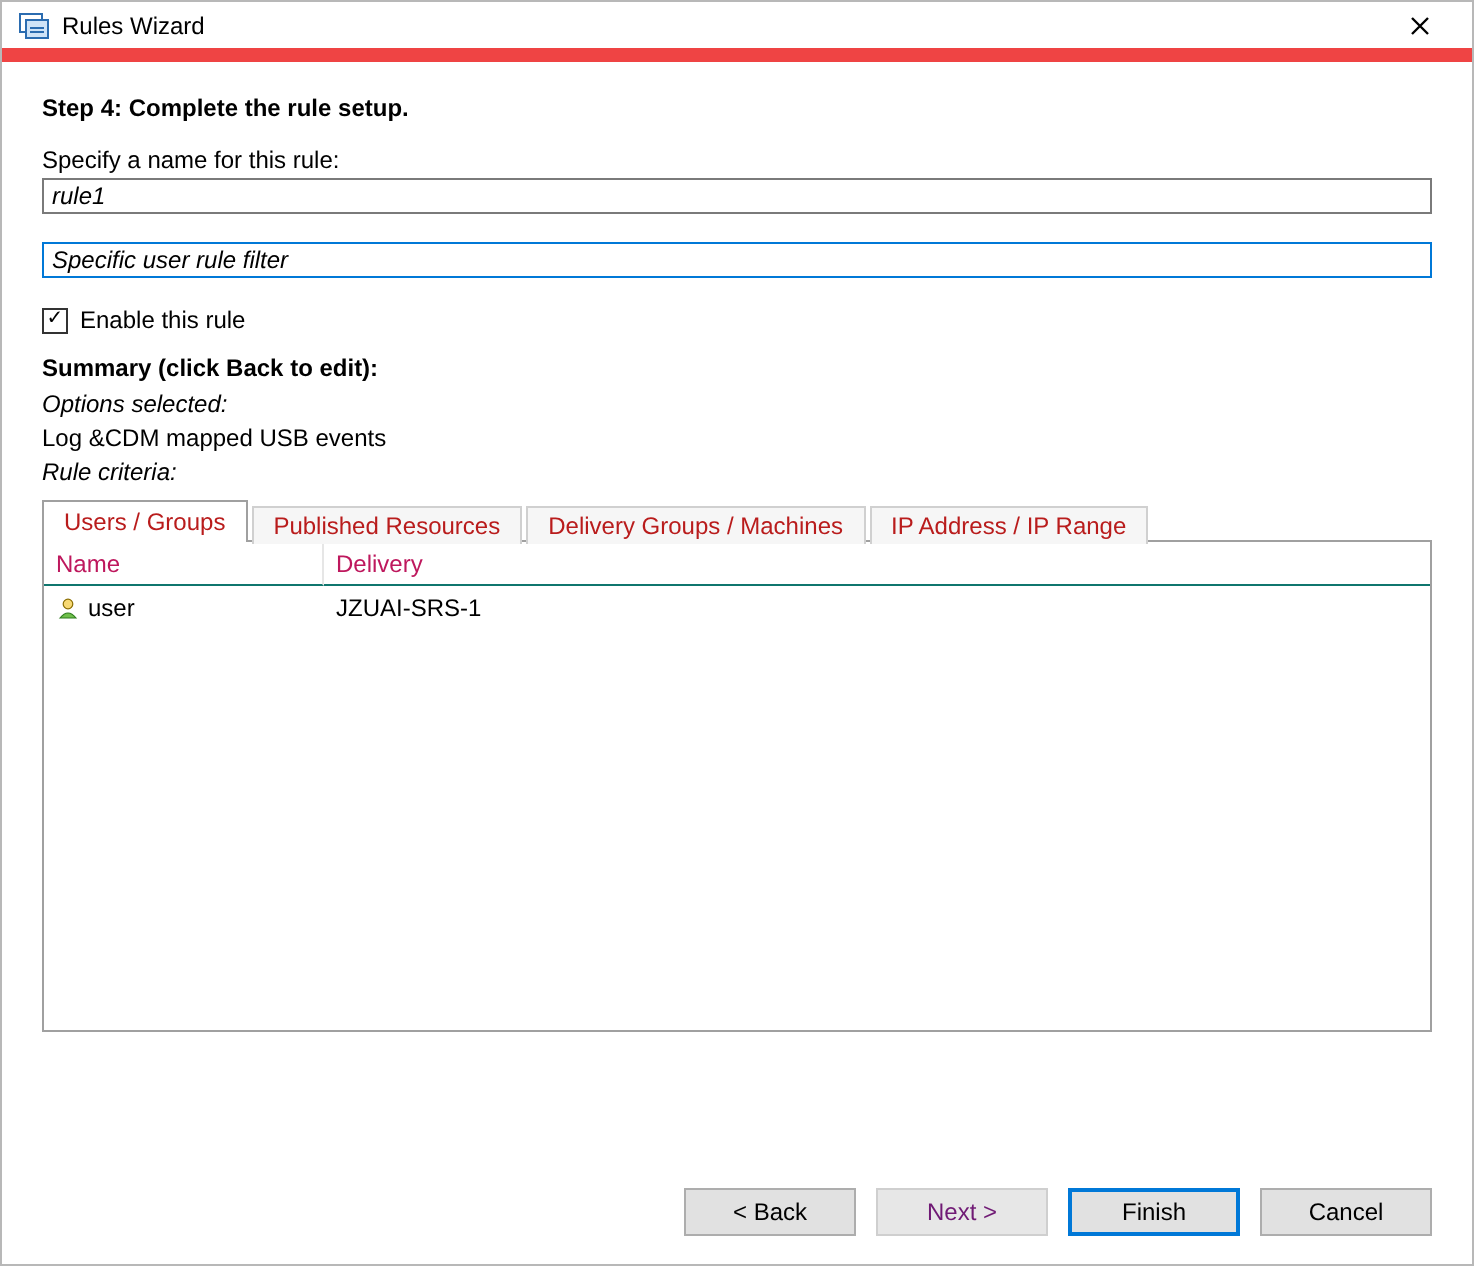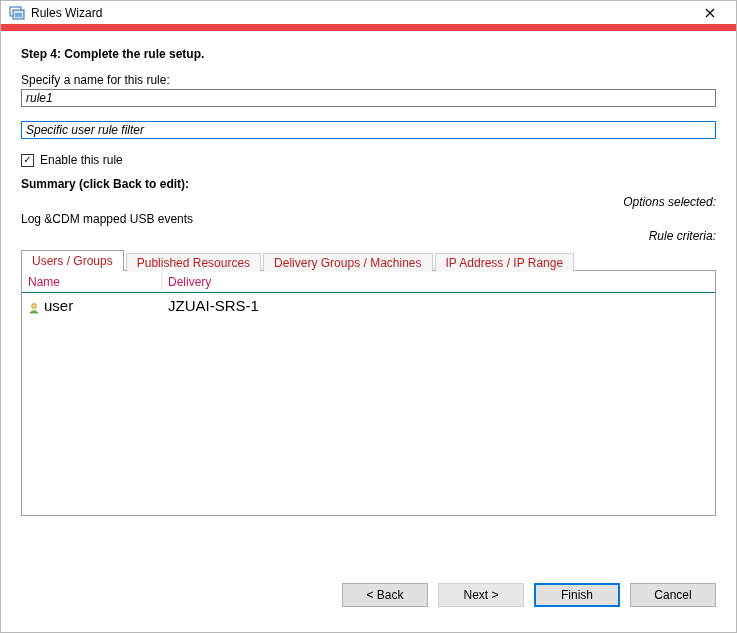--- a/index.html
+++ b/index.html
@@ -77,21 +77,21 @@
     border: 1px solid #333;
     display: flex; align-items: center; justify-content: center;
     font-size: 10px;
     line-height: 1;
   }
   .summary-title {
     font-weight: bold;
     font-size: 12px;
     margin-bottom: 4px;
   }
-  .italic { font-style: italic; text-align: right; }
+  .italic { font-style: italic; }
   .summary-line { margin-bottom: 3px; font-size: 12px; }
   .tabs {
     display: flex;
     align-items: flex-end;
     margin-top: 6px;
     position: relative;
     z-index: 2;
   }
   .tab {
     border: 1px solid #b0b0b0;
@@ -139,51 +139,51 @@
   }
   .col-name { width: 140px; }
   .col-loc  { flex: 1; border-right: none !important; }
   .list-row {
     display: flex;
     align-items: center;
     padding: 2px 0;
   }
   .list-row .cell {
     padding: 2px 6px;
-    font-size: 15px;
+    font-size: 12px;
     display: flex;
     align-items: center;
     gap: 4px;
   }
   .user-icon {
     width: 12px; height: 12px; flex: 0 0 auto;
   }
   
   .button-bar {
     position: absolute;
-    bottom: 25px;
+    bottom: 14px;
     right: 20px;
     display: flex;
     gap: 10px;
     margin-top: 20px;
   }
   .btn {
     width: 86px;
     height: 24px;
     border: 1px solid #adadad;
     background: #e1e1e1;
     font-family: inherit;
     font-size: 12px;
     cursor: pointer;
     display: flex;
     align-items: center;
     justify-content: center;
   }
   .btn.disabled {
-    color: #000000;
+    color: #701a75;
     background: #e7e7e7;
     border-color: #cfcfcf;
     cursor: default;
   }
   .btn.primary {
     border: 2px solid #0078d7;
     background: #e1e1e1;
   }
 </style>
 </head>

